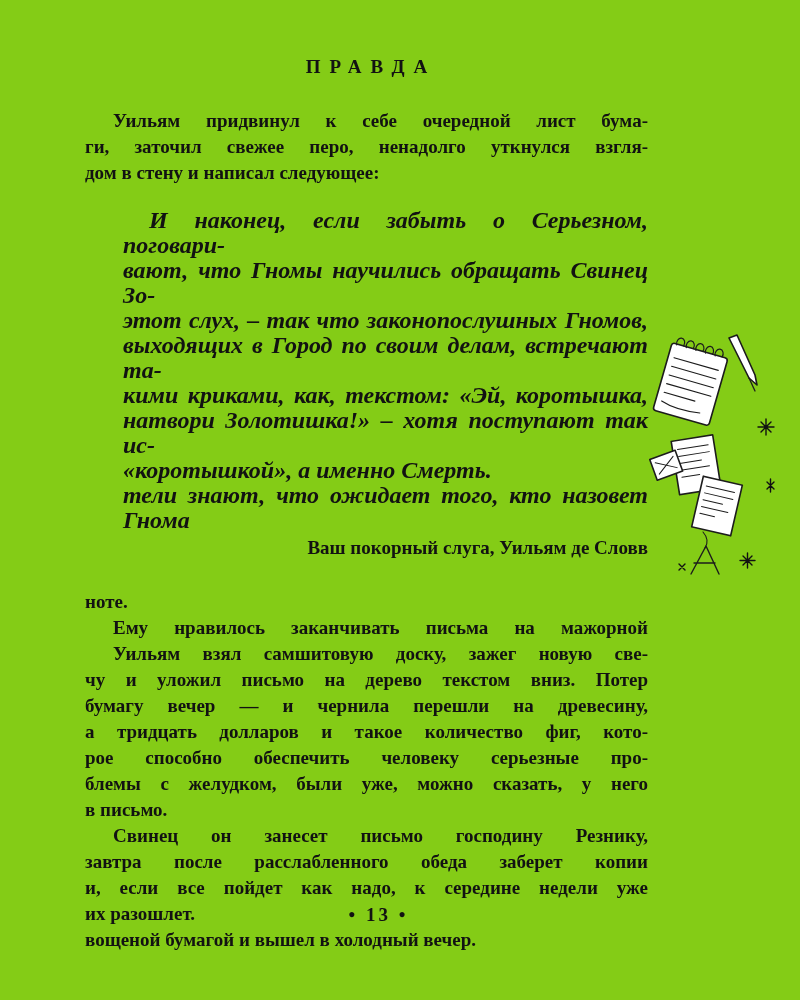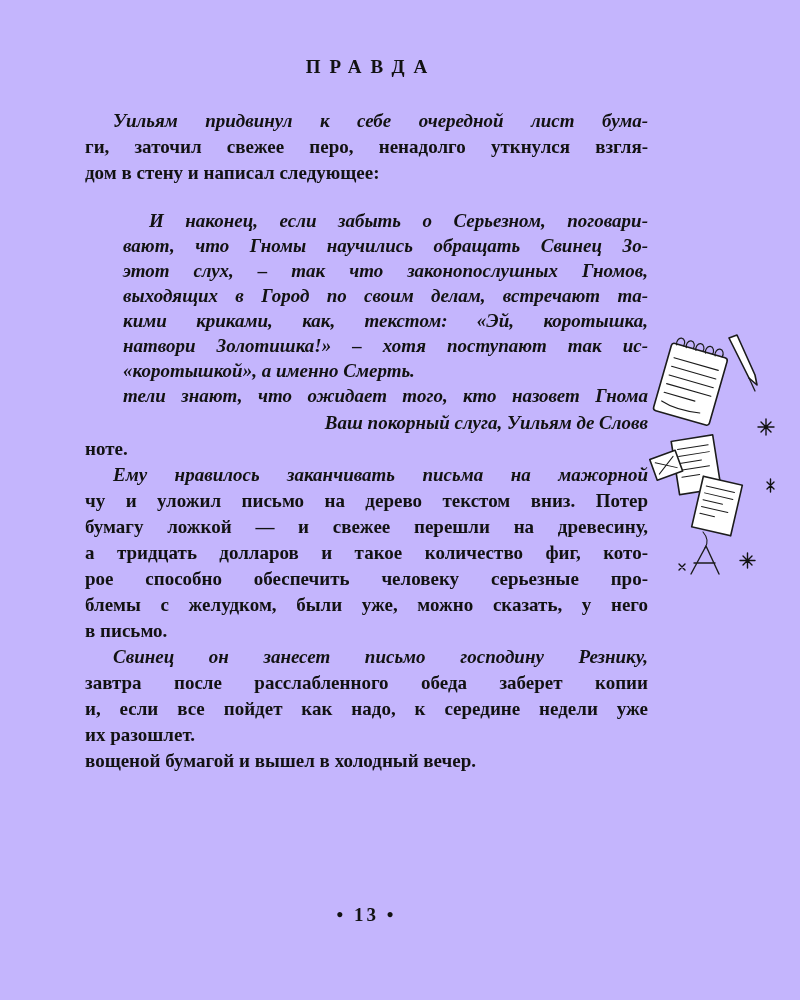--- a/index.html
+++ b/index.html
@@ -4,51 +4,51 @@
 <style>
   * { box-sizing: border-box; }
   html, body { margin: 0; padding: 0; }
   body {
     width: 800px; height: 1000px;
     background: #ffffff;
     font-family: "Liberation Serif", serif;
     color: #121212;
     -webkit-font-smoothing: antialiased;
   }
-  .page { position: relative; width: 800px; height: 1000px; overflow: hidden; background: #c4b5fd; }
+  .page { position: relative; width: 800px; height: 1000px; overflow: hidden; background: #84cc16; }
 
   .text-col { position: absolute; left: 85px; top: 56px; width: 563px; }
 
   .title {
     margin: 0 0 30px 0;
     text-align: center;
     font-size: 19px;
     font-weight: 700;
     letter-spacing: 9px;
     text-indent: 9px; 
   }
 
   .text-flow { font-size: 19px; font-weight: 600; line-height: 26px; }
 
   .para { margin: 0; }
   .para.quote {
     margin: 22px 0 0 38px;
     font-style: italic;
-    font-size: 19px;
+    font-size: 24px;
     line-height: 25px;
   }
-  .para.signature { margin: 2px 0 0 0; text-align: right; font-style: italic; }
+  .para.signature { margin: 2px 0 28px 0; text-align: right; }
 
   .line { white-space: normal; }
   .line.jline { text-align: justify; text-align-last: justify; }
-  .line.indent { text-indent: 28px; font-style: italic; }
+  .line.indent { text-indent: 28px; }
   .quote .line.indent { text-indent: 26px; }
 
   .pagenum {
-    position: absolute; left: 85px; bottom: 74px; width: 563px;
+    position: absolute; left: 97px; bottom: 74px; width: 563px;
     text-align: center;
     font-size: 19px; font-weight: 700; letter-spacing: 3px;
   }
 
   .illustration { position: absolute; left: 645px; top: 334px; width: 140px; height: 248px; }
   .illustration svg { display: block; }
 </style>
 </head>
 <body>
 
@@ -71,22 +71,23 @@
           <div class="line jline">натвори Золотишка!» – хотя поступают так ис-</div>
           <div class="line">«коротышкой», а именно Смерть.</div>
           <div class="line jline">тели знают, что ожидает того, кто назовет Гнома</div>
         </div>
         <div class="para signature">Ваш покорный слуга, Уильям де Словв</div>
         <div class="para body">
           <div class="line">ноте.</div>
           <div class="line indent jline">Ему нравилось заканчивать письма на мажорной</div>
         </div>
         <div class="para body">
+          <div class="line indent jline">Уильям взял самшитовую доску, зажег новую све-</div>
           <div class="line jline">чу и уложил письмо на дерево текстом вниз. Потер</div>
-          <div class="line jline">бумагу ложкой — и свежее перешли на древесину,</div>
+          <div class="line jline">бумагу вечер — и чернила перешли на древесину,</div>
           <div class="line jline">а тридцать долларов и такое количество фиг, кото-</div>
           <div class="line jline">рое способно обеспечить человеку серьезные про-</div>
           <div class="line jline">блемы с желудком, были уже, можно сказать, у него</div>
           <div class="line">в письмо.</div>
         </div>
         <div class="para body">
           <div class="line indent jline">Свинец он занесет письмо господину Резнику,</div>
           <div class="line jline">завтра после расслабленного обеда заберет копии</div>
           <div class="line jline">и, если все пойдет как надо, к середине недели уже</div>
           <div class="line">их разошлет.</div>

